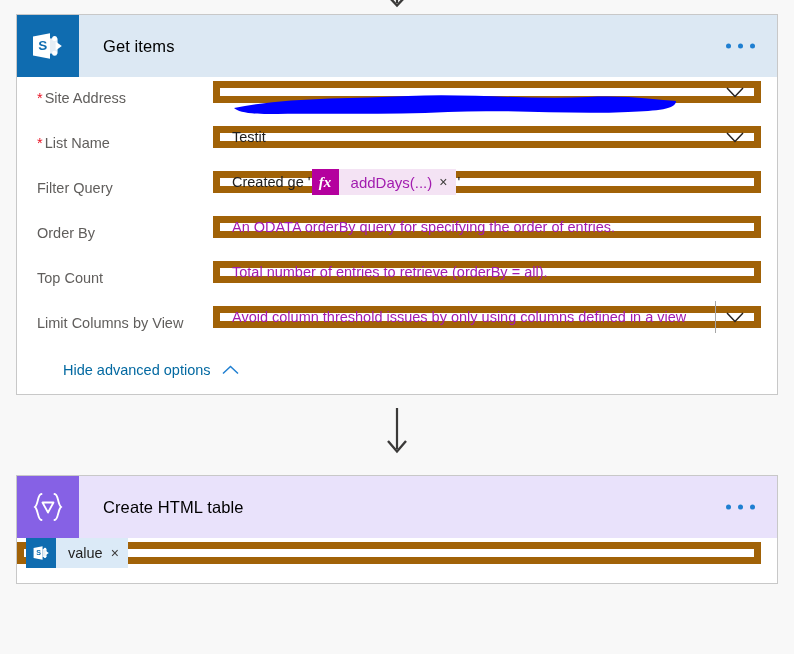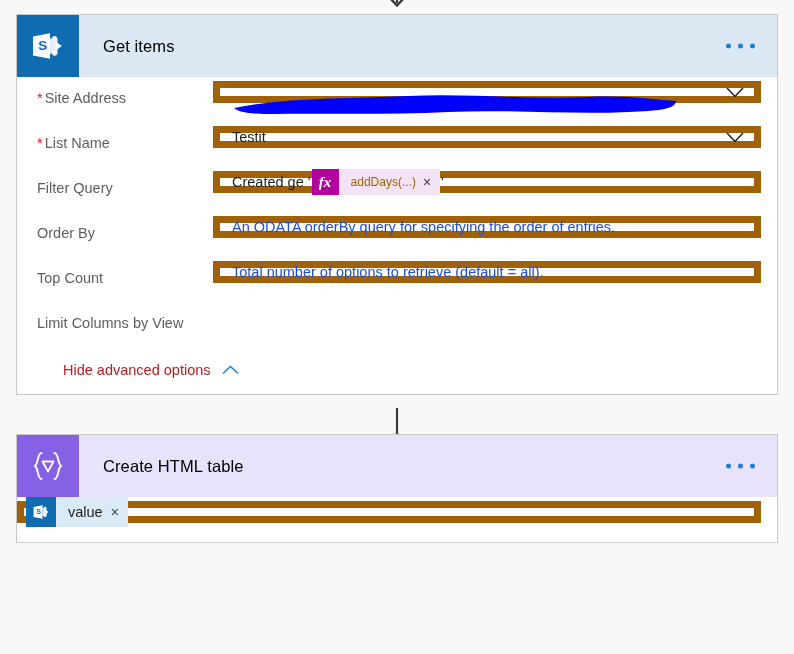--- a/index.html
+++ b/index.html
@@ -30,21 +30,21 @@
   
   .card {
     position: absolute;
     left: 16px;
     width: 762px;
     background: #ffffff;
     border: 1px solid #c8c8c8;
     box-sizing: border-box;
   }
   #card-get-items { top: 14px; }
-  #card-create-html-table { top: 434px; }
+  #card-create-html-table { top: 475px; }
 
   .card-header {
     height: 62px;
     display: flex;
     align-items: center;
     position: relative;
     box-sizing: border-box;
   }
   .header-sharepoint { background: #dce8f3; }
   .header-dataop { background: #e9e2fb; }
@@ -118,21 +118,21 @@
     box-sizing: border-box;
     position: relative;
   }
   .field-text {
     font-size: 14.5px;
     color: #201f1e;
     padding-left: 12px;
     white-space: nowrap;
     overflow: hidden;
   }
-  .field-text.placeholder { color: #1d4ed8; }
+  .field-text.placeholder { color: #a21caf; }
 
   .chevron-btn {
     margin-left: auto;
     width: 38px;
     height: 32px;
     display: flex;
     align-items: center;
     justify-content: center;
     flex: 0 0 38px;
     cursor: pointer;
@@ -174,22 +174,22 @@
     display: flex;
     align-items: center;
     justify-content: center;
     font-family: "Liberation Serif", serif;
     font-style: italic;
     font-size: 15px;
     font-weight: bold;
   }
   .token-fx-label {
     padding: 0 7px 0 12px;
-    font-size: 12px;
-    color: #a16207;
+    font-size: 15px;
+    color: #a21caf;
   }
   .token-x {
     font-size: 14px;
     color: #3b3a39;
     padding-right: 9px;
     cursor: pointer;
     line-height: 1;
   }
 
   
@@ -214,21 +214,21 @@
     font-size: 14.5px;
     color: #201f1e;
   }
 
   
   .adv-toggle {
     display: inline-flex;
     align-items: center;
     gap: 11px;
     font-size: 14.5px;
-    color: #b91c1c;
+    color: #0369a1;
     cursor: pointer;
     padding: 15px 0 16px 46px;
   }
 </style>
 </head>
 <body>
 
 <div class="connector" id="connector-top">
   <svg width="26" height="26" viewBox="0 0 26 26">
     <line x1="13" y1="-4" x2="13" y2="17" stroke="#3b3a39" stroke-width="2.2"></line>
@@ -331,29 +331,39 @@
       </div>
     </div>
 
     
     <div class="form-row">
       <div class="form-label">
         <span>Top Count</span>
       </div>
       <div class="field-wrap">
         <div class="field">
-          <div class="field-text placeholder">Total number of options to retrieve (default = all).</div>
+          <div class="field-text placeholder">Total number of entries to retrieve (orderBy = all).</div>
         </div>
       </div>
     </div>
 
     
     <div class="form-row">
       <div class="form-label">
         <span>Limit Columns by View</span>
+      </div>
+      <div class="field-wrap">
+        <div class="field">
+          <div class="field-text placeholder">Avoid column threshold issues by only using columns defined in a view</div>
+          <div class="chevron-btn bordered">
+            <svg width="18" height="11" viewBox="0 0 18 11">
+                <path d="M1 1 L9 9.5 L17 1" fill="none" stroke="#23201f" stroke-width="1.5"></path>
+              </svg>
+          </div>
+        </div>
       </div>
     </div>
 
     <div class="adv-toggle">
       <span>Hide advanced options</span>
       <svg width="17" height="10" viewBox="0 0 17 10">
         <path d="M1 8.5 L8.5 1.5 L16 8.5" fill="none" stroke="#1f7fd1" stroke-width="1.5"></path>
       </svg>
     </div>
 

